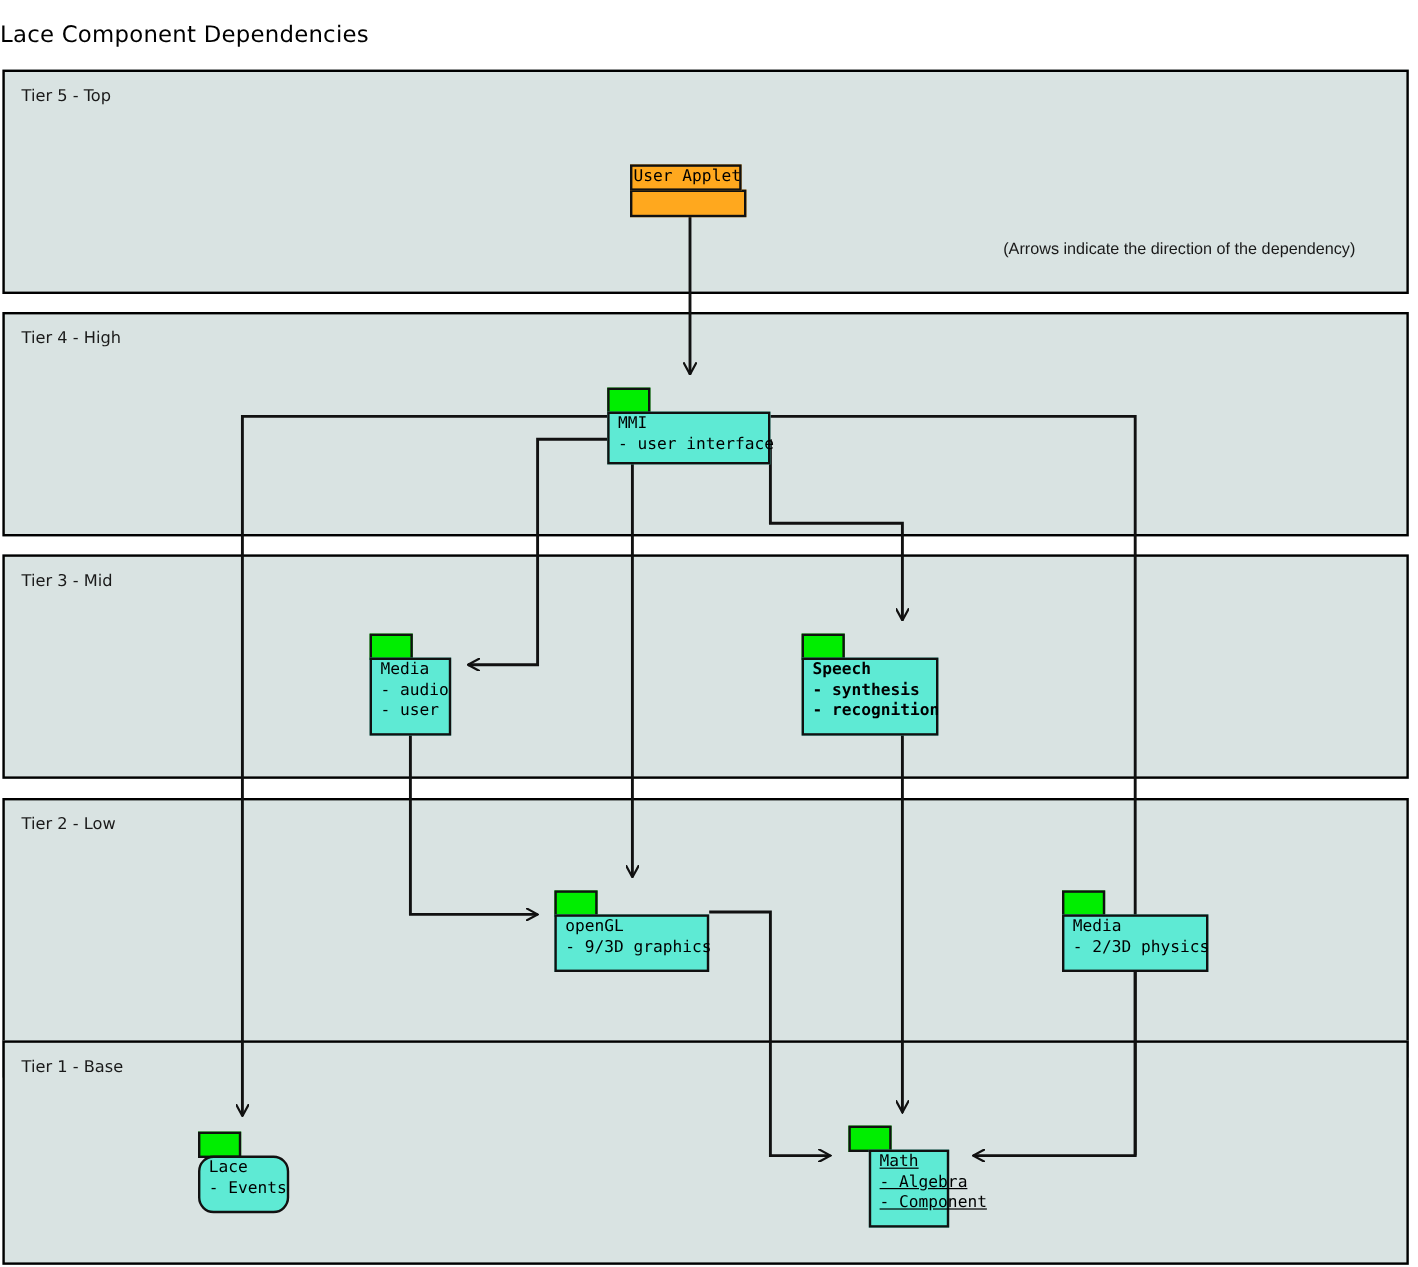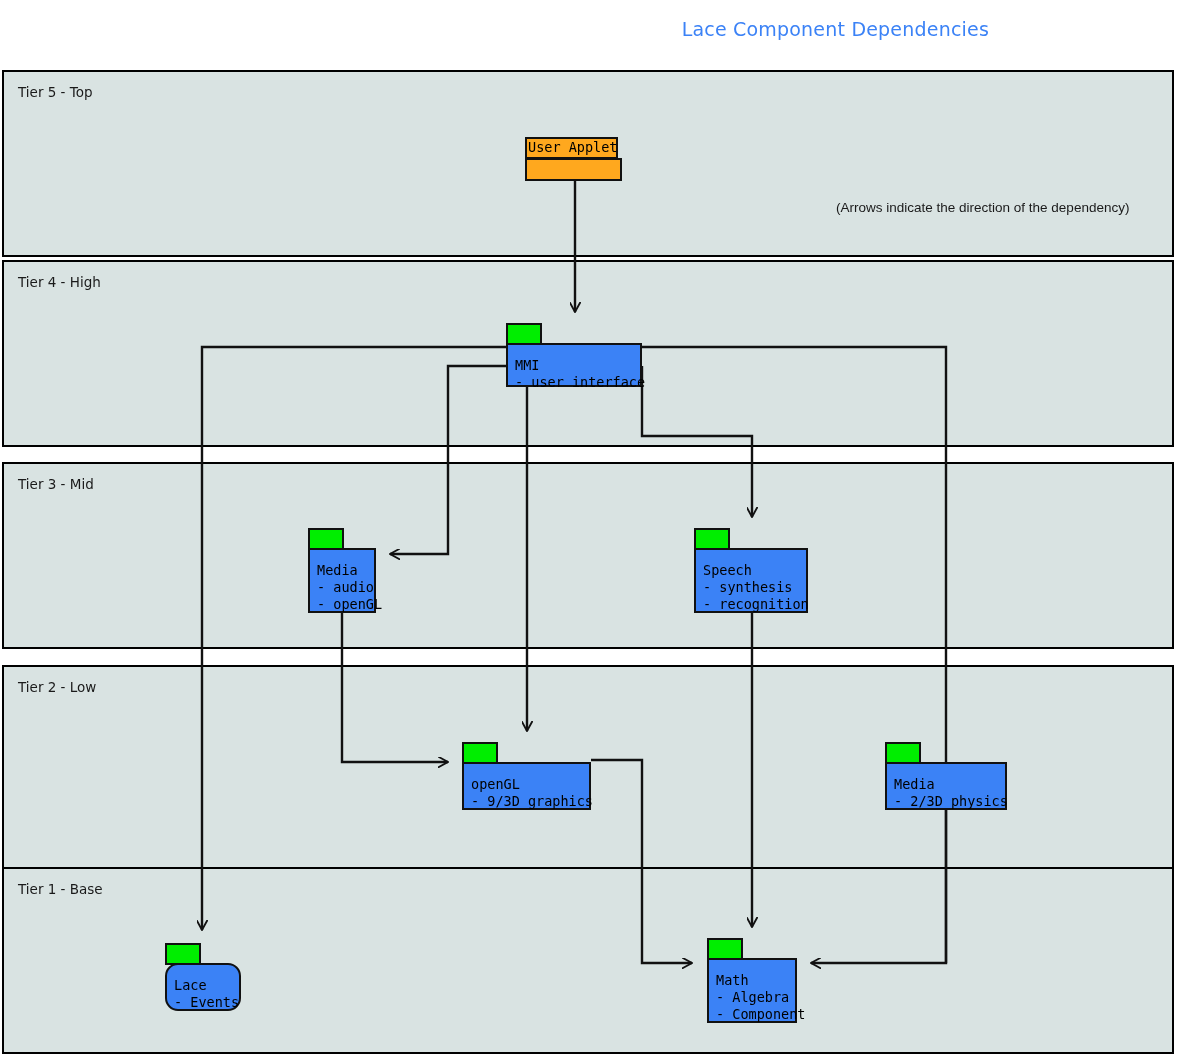--- a/index.html
+++ b/index.html
@@ -13,43 +13,43 @@
     height: 1056px;
     background: #ffffff;
     font-family: "DejaVu Sans", "Liberation Sans", sans-serif;
     overflow: hidden;
   }
   #diagram-title {
     position: absolute;
     left: 0;
     top: 18px;
     width: 989px;
-    text-align: right;
-    color: #3b82f6;
+    text-align: left;
+    color: #000000;
     font-size: 19px;
     font-family: "DejaVu Sans", "Liberation Sans", sans-serif;
     letter-spacing: 0.2px;
   }
   .tier {
     position: absolute;
     left: 2px;
     width: 1172px;
     background: #d9e3e2;
     border: 2px solid #000000;
     box-sizing: border-box;
   }
   .tier-label {
     position: absolute;
     left: 14px;
     top: 12px;
     font-size: 13.5px;
     color: #1a1a1a;
     font-family: "DejaVu Sans", "Liberation Sans", sans-serif;
   }
-  #tier5 { top: 58px;  height: 187px; margin-top: 12px; }
+  #tier5 { top: 58px;  height: 187px; }
   #tier4 { top: 260px; height: 187px; }
   #tier3 { top: 462px; height: 187px; }
   #tier2 { top: 665px; height: 233px; padding-left: 44px; }
   #tier1 { top: 867px; height: 187px; }
 
   #note {
     position: absolute;
     left: 836px;
     top: 200px;
     font-size: 13.5px;
@@ -74,22 +74,22 @@
   .pkg .tab {
     position: absolute;
     box-sizing: border-box;
     border: 2px solid #111111;
     background: #00ee00;
   }
   .pkg .body {
     position: absolute;
     box-sizing: border-box;
     border: 2px solid #111111;
-    background: #3b82f6;
-    padding: 12px 6px 4px 7px;
+    background: #5eead4;
+    padding: 0 6px 4px 7px;
     font-family: "DejaVu Sans Mono", "Liberation Mono", monospace;
     font-size: 13.5px;
     line-height: 17px;
     color: #000000;
     white-space: nowrap;
   }
   .pkg.orange .tab, .pkg.orange .body { background: #ffa81e; }
 
   .pkg .body .ln { display: block; }
 
@@ -104,39 +104,39 @@
   }
 
   #pkg-mmi { left: 506px; top: 297px; width: 136px; height: 68px; }
   #pkg-mmi .tab  { left: 0px; top: 0px;  width: 36px;  height: 22px; }
   #pkg-mmi .body { left: 0px; top: 20px; width: 136px; height: 44px; }
 
   #pkg-media { left: 308px; top: 502px; width: 68px; height: 85px; }
   #pkg-media .tab  { left: 0px; top: 0px;  width: 36px; height: 22px; }
   #pkg-media .body { left: 0px; top: 20px; width: 68px; height: 65px; }
 
-  #pkg-speech { left: 694px; top: 502px; width: 114px; height: 85px; }
+  #pkg-speech { left: 668px; top: 502px; width: 114px; height: 85px; font-weight: bold; }
   #pkg-speech .tab  { left: 0px; top: 0px;  width: 36px;  height: 22px; }
   #pkg-speech .body { left: 0px; top: 20px; width: 114px; height: 65px; }
 
   #pkg-opengl { left: 462px; top: 716px; width: 129px; height: 68px; }
   #pkg-opengl .tab  { left: 0px; top: 0px;  width: 36px;  height: 22px; }
   #pkg-opengl .body { left: 0px; top: 20px; width: 129px; height: 48px; }
 
   #pkg-impact { left: 885px; top: 716px; width: 122px; height: 68px; }
   #pkg-impact .tab  { left: 0px; top: 0px;  width: 36px;  height: 22px; }
   #pkg-impact .body { left: 0px; top: 20px; width: 122px; height: 48px; }
 
   #pkg-lace { left: 165px; top: 917px; width: 76px; height: 68px; }
   #pkg-lace .tab  { left: 0px; top: 0px;  width: 36px; height: 22px; }
   #pkg-lace .body { left: 0px; top: 20px; width: 76px; height: 48px; border-radius: 13px; }
 
   #pkg-math { left: 707px; top: 912px; width: 90px; height: 85px; }
   #pkg-math .tab  { left: 0px; top: 0px;  width: 36px; height: 22px; }
-  #pkg-math .body { left: 0px; top: 20px; width: 90px; height: 65px; }
+  #pkg-math .body { left: 17px; top: 20px; width: 67px; height: 65px; text-decoration: underline; }
 </style>
 </head>
 <body>
 
 <div id="page">
 
   <div id="diagram-title">Lace Component Dependencies</div>
 
   <div class="tier" id="tier5">
     <span class="tier-label">Tier 5 - Top</span>
@@ -198,21 +198,21 @@
       <span class="ln">MMI</span>
       <span class="ln">- user interface</span>
     </div>
   </div>
 
   <div class="pkg" id="pkg-media">
     <div class="tab"></div>
     <div class="body">
       <span class="ln">Media</span>
       <span class="ln">- audio</span>
-      <span class="ln">- openGL</span>
+      <span class="ln">- user</span>
     </div>
   </div>
 
   <div class="pkg" id="pkg-speech">
     <div class="tab"></div>
     <div class="body">
       <span class="ln">Speech</span>
       <span class="ln">- synthesis</span>
       <span class="ln">- recognition</span>
     </div>

